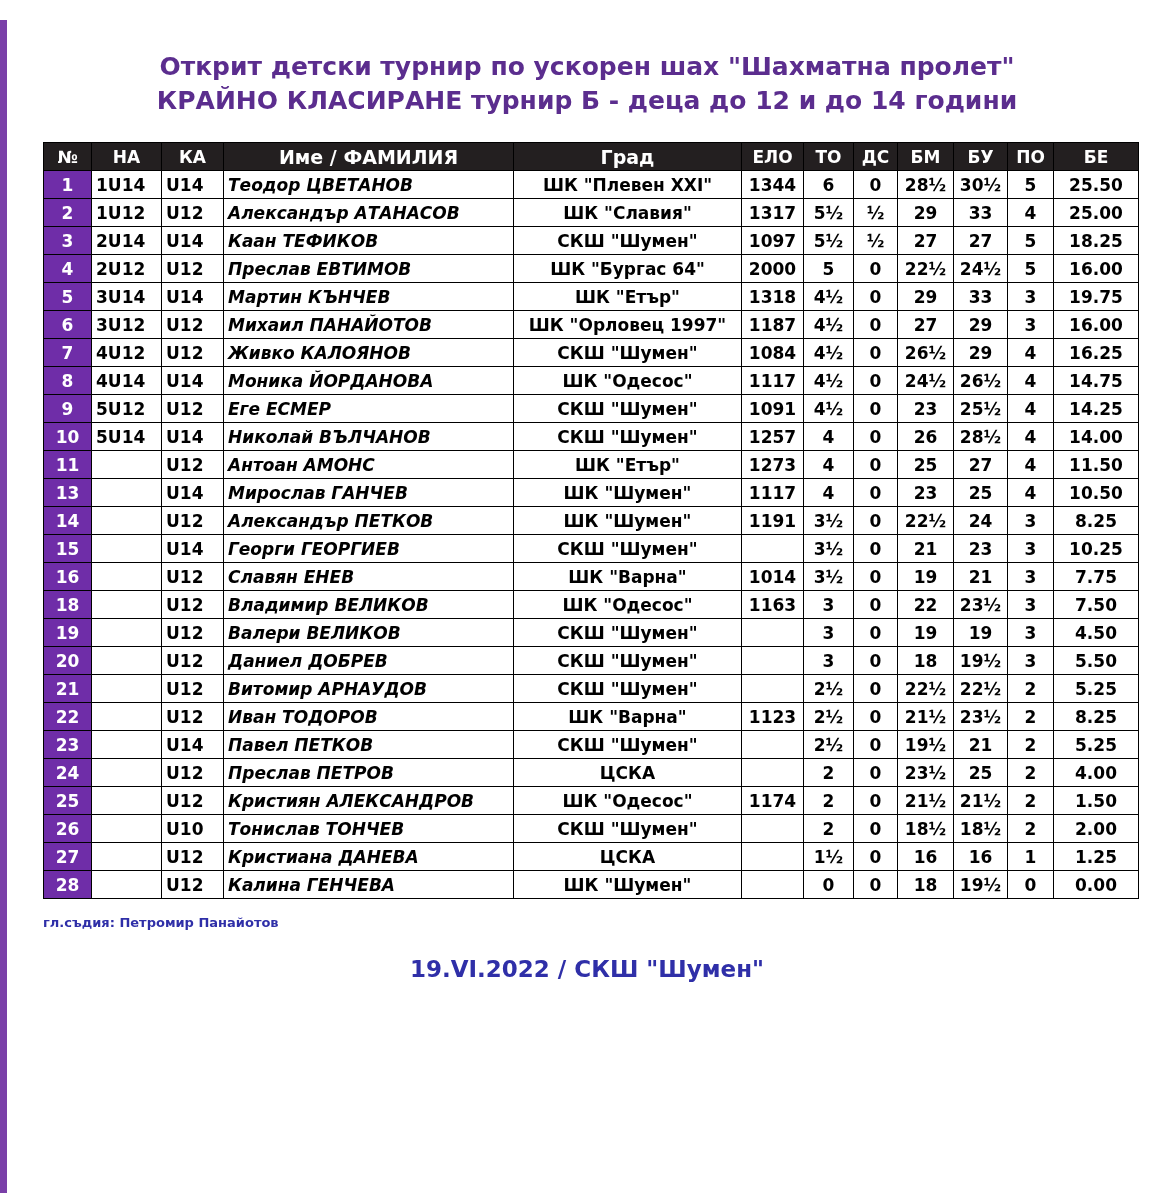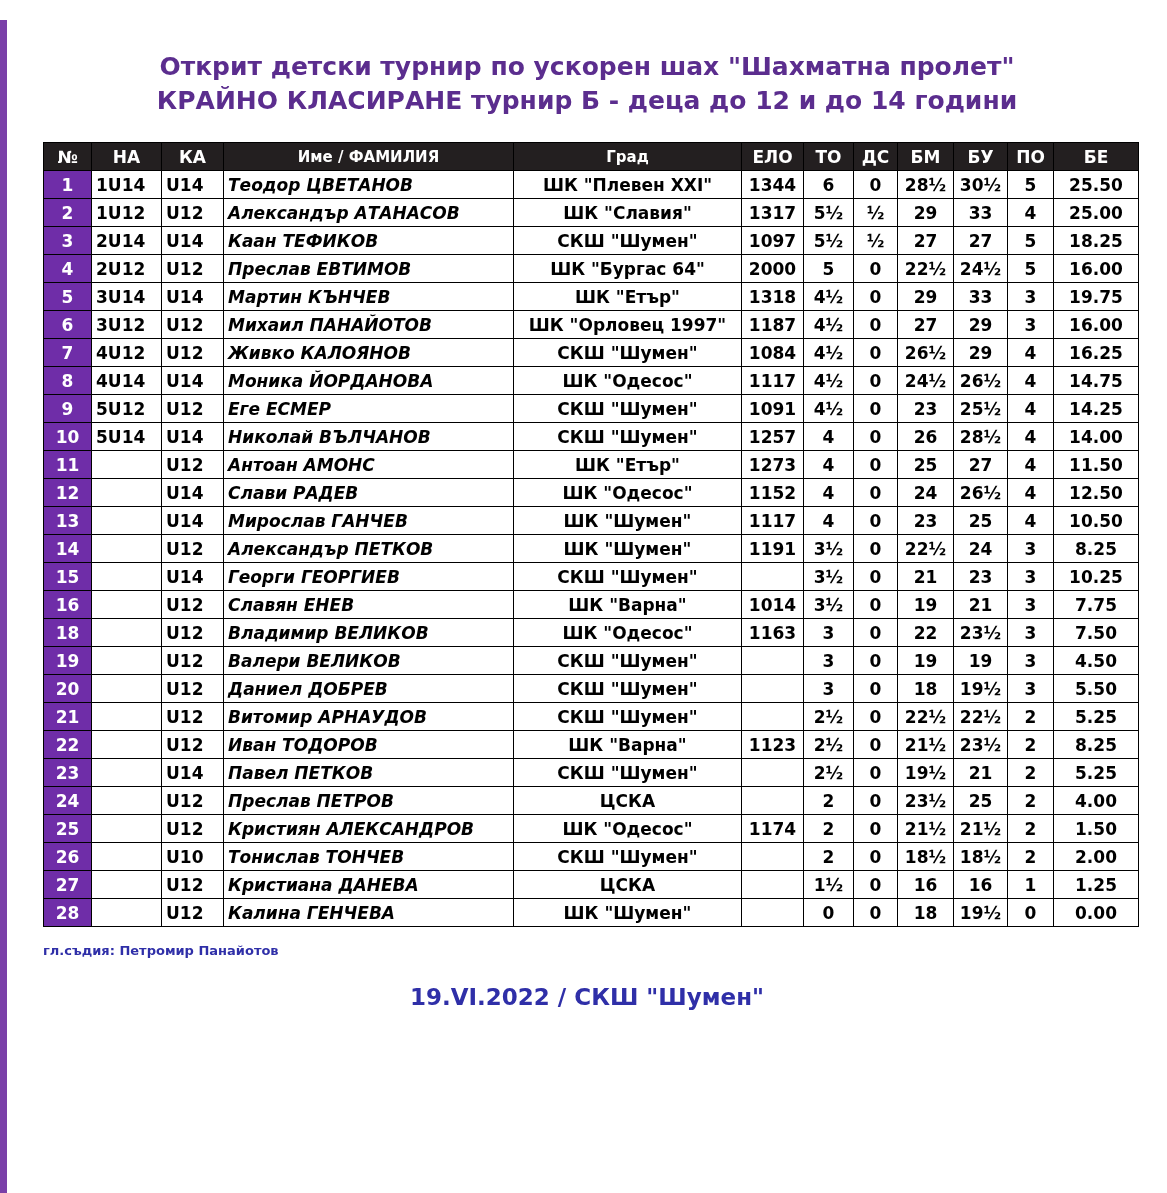--- a/index.html
+++ b/index.html
@@ -50,21 +50,21 @@
   thead th {
     background: #231f20;
     color: #ffffff;
     font-weight: bold;
     font-size: 18px;
     height: 54px;
     text-align: center;
     border: 1px solid #000000;
   }
   thead th.th-name, thead th.th-city {
-    font-size: 15px;
+    font-size: 19px;
   }
   td.c-rank {
     background: #6f2da8;
     color: #ffffff;
     font-weight: bold;
     text-align: center;
     font-size: 17px;
   }
   td.c-na, td.c-ka {
     font-weight: bold;
@@ -306,34 +306,20 @@
             <td class="c-city">ШК "Етър"</td>
             <td class="c-num">1273</td>
             <td class="c-num">4</td>
             <td class="c-num">0</td>
             <td class="c-num">25</td>
             <td class="c-num">27</td>
             <td class="c-num">4</td>
             <td class="c-num">11.50</td>
           </tr>
           <tr>
-            <td class="c-rank">12</td>
-            <td class="c-na"></td>
-            <td class="c-ka">U14</td>
-            <td class="c-name">Слави РАДЕВ</td>
-            <td class="c-city">ШК "Одесос"</td>
-            <td class="c-num">1152</td>
-            <td class="c-num">4</td>
-            <td class="c-num">0</td>
-            <td class="c-num">24</td>
-            <td class="c-num">26½</td>
-            <td class="c-num">4</td>
-            <td class="c-num">12.50</td>
-          </tr>
-          <tr>
             <td class="c-rank">13</td>
             <td class="c-na"></td>
             <td class="c-ka">U14</td>
             <td class="c-name">Мирослав ГАНЧЕВ</td>
             <td class="c-city">ШК "Шумен"</td>
             <td class="c-num">1117</td>
             <td class="c-num">4</td>
             <td class="c-num">0</td>
             <td class="c-num">23</td>
             <td class="c-num">25</td>

